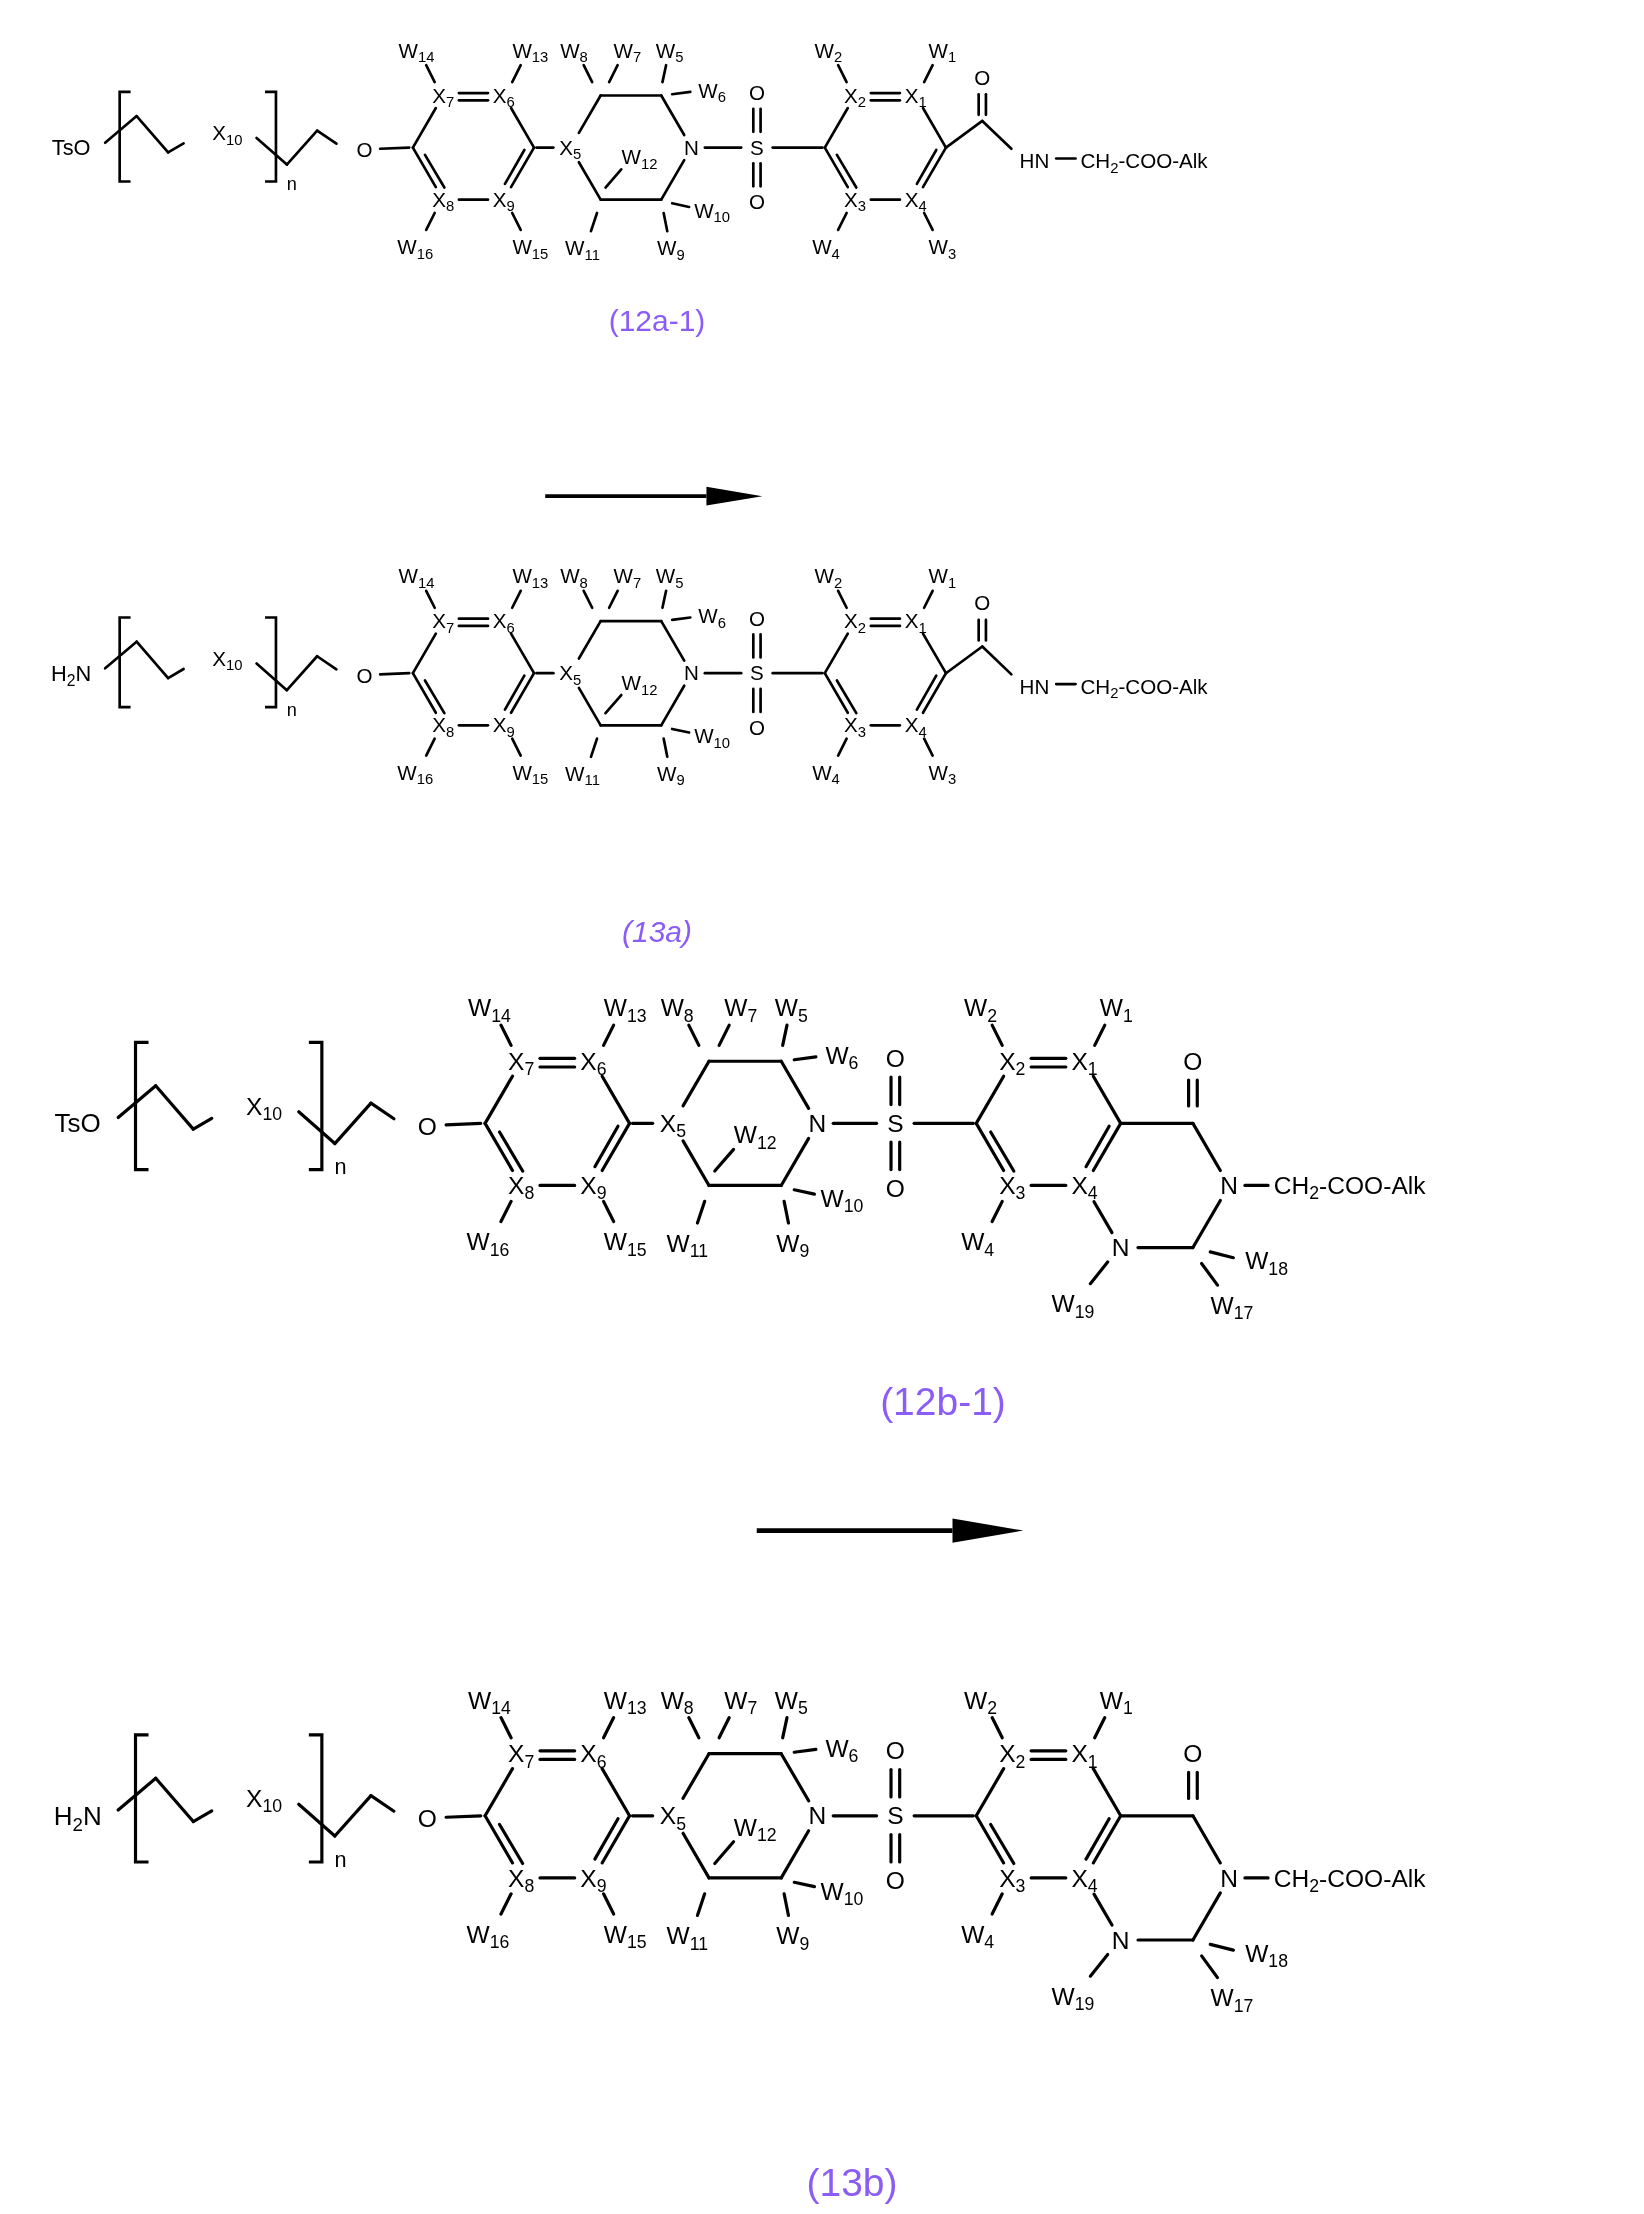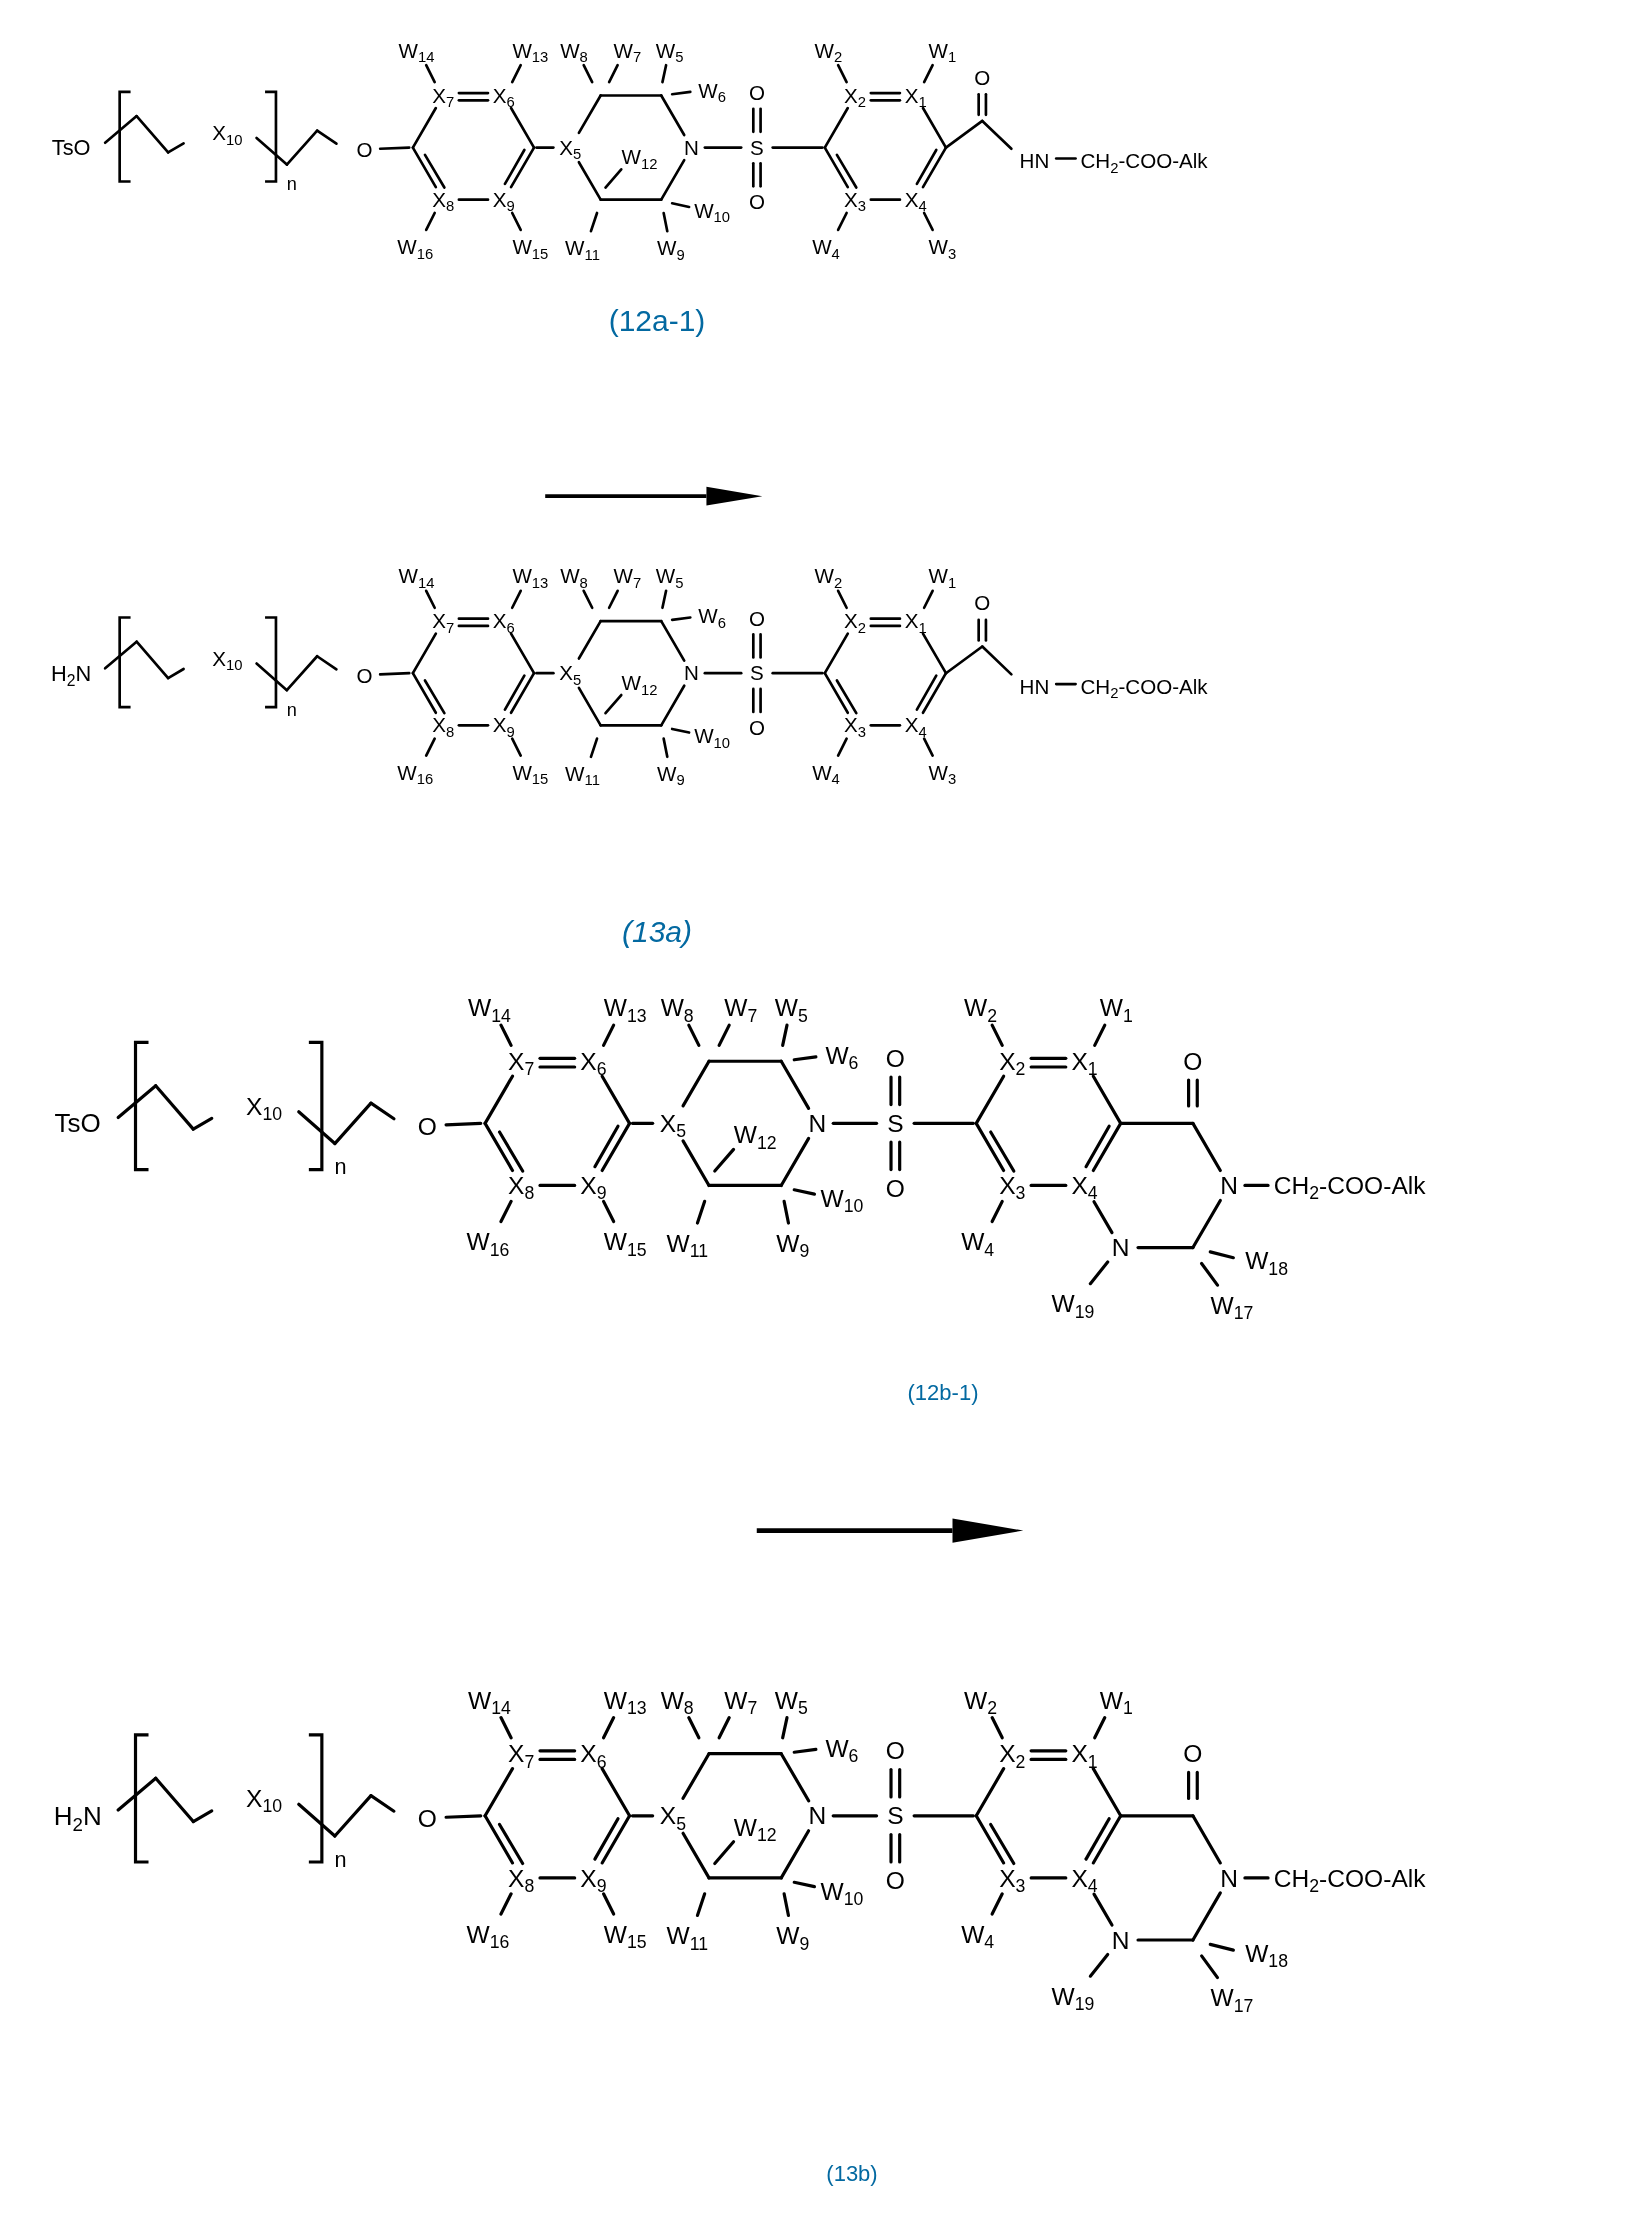--- a/index.html
+++ b/index.html
@@ -8,26 +8,26 @@
     width:1644px;height:2215px;
     background:#ffffff;
     font-family:"Liberation Sans",sans-serif;
     overflow:hidden;
   }
   #scheme{position:absolute;left:0;top:0;}
   #scheme text{font-family:"Liberation Sans",sans-serif;fill:#000;}
   .caption{
     position:absolute;
     transform:translateX(-50%);
-    color:#0369a1;
+    color:#8b5cf6;
     white-space:nowrap;
     font-family:"Liberation Sans",sans-serif;
   }
   .cap-sm{font-size:30px;}
-  .cap-lg{font-size:22px;}
+  .cap-lg{font-size:39px;}
   .cap-0{left:657px;top:304px;}
   .cap-1{left:657px;top:915px;font-style:italic;}
   .cap-2{left:943px;top:1380px;}
   .cap-3{left:852px;top:2161px;}
 </style>
 </head>
 <body>
 
 <div class="page">
   <svg id="scheme" width="1644" height="2215" viewBox="0 0 1764 2376" xmlns="http://www.w3.org/2000/svg">

